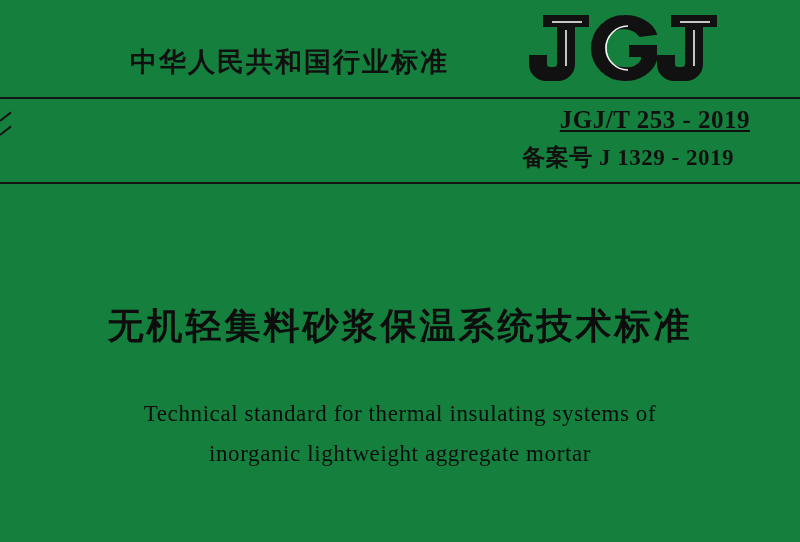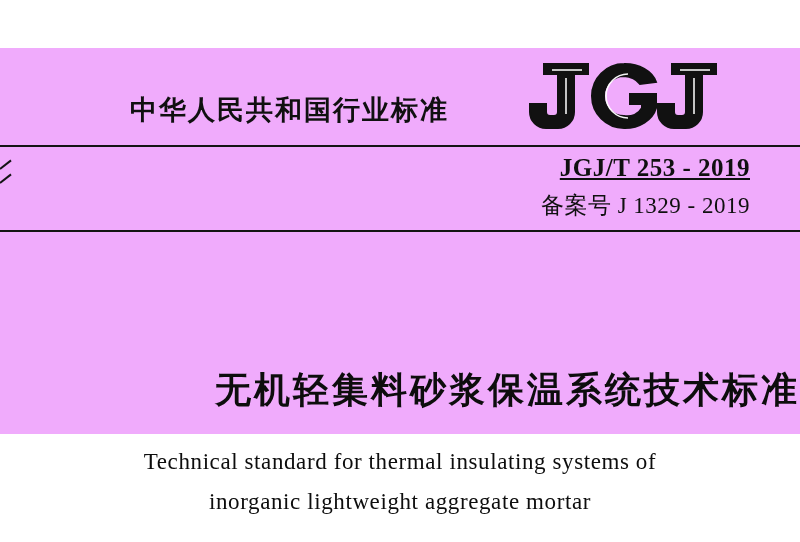--- a/index.html
+++ b/index.html
@@ -12,23 +12,22 @@
     height: 542px;
     overflow: hidden;
     font-family: "Liberation Serif", serif;
     color: #111111;
     position: relative;
   }
 
   .page {
     position: relative;
     width: 800px;
-    height: 386px;
-    background: #f0abfc;
-    margin-top: 48px;
+    height: 542px;
+    background: #15803d;
   }
 
   
   .header {
     position: absolute;
     left: 0;
     top: 0;
     width: 800px;
     height: 182px;
   }
@@ -67,26 +66,26 @@
     font-size: 25px;
     font-weight: 700;
     letter-spacing: 0.5px;
     color: #101010;
     white-space: nowrap;
     text-decoration: underline;
   }
 
   .record-code {
     position: absolute;
-    right: 50px;
+    right: 66px;
     top: 142px;
     text-align: right;
     font-family: "Liberation Serif", serif;
     font-size: 23px;
-    font-weight: 400;
+    font-weight: 700;
     letter-spacing: 0.5px;
     color: #101010;
     white-space: nowrap;
   }
 
   
   .rule {
     position: absolute;
     left: 0;
     width: 800px;
@@ -105,23 +104,23 @@
     transform: rotate(-38deg);
     transform-origin: left center;
   }
   .edge-mark-1 { top: 120px; }
   .edge-mark-2 { top: 134px; }
 
   
   .title-cn {
     position: absolute;
     left: 0;
-    top: 318px;
+    top: 302px;
     width: 800px;
-    text-align: right;
+    text-align: center;
     font-family: "Liberation Serif", serif;
     font-size: 36px;
     font-weight: 700;
     letter-spacing: 3px;
     color: #0d0d0d;
   }
 
   .title-en {
     position: absolute;
     left: 0;

